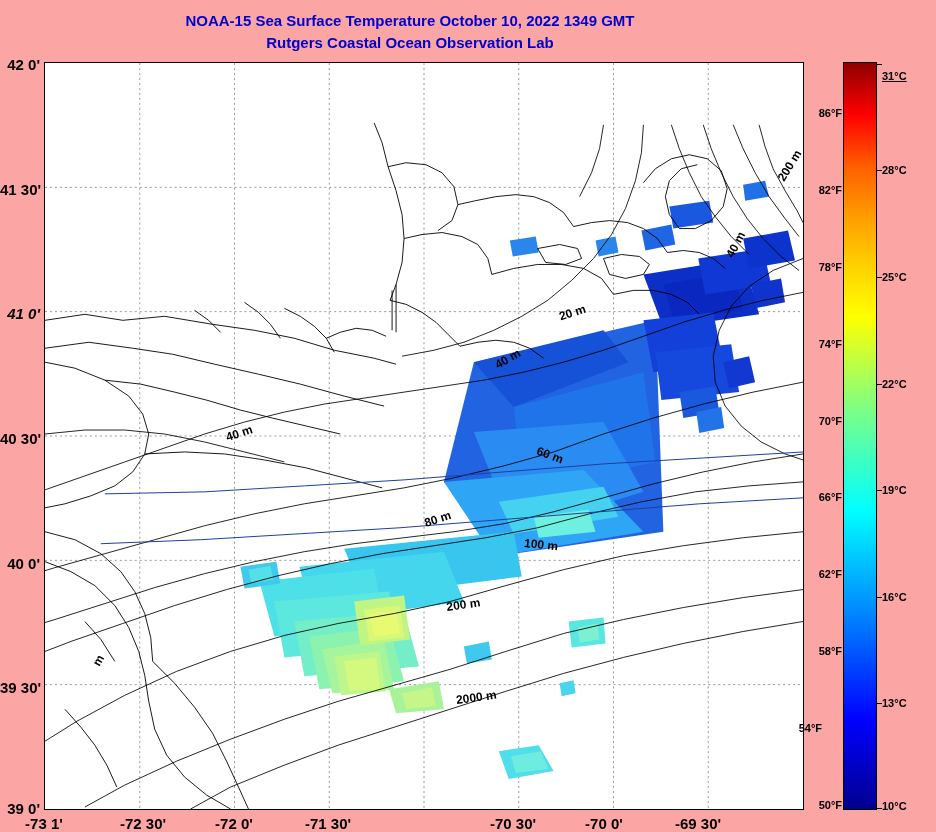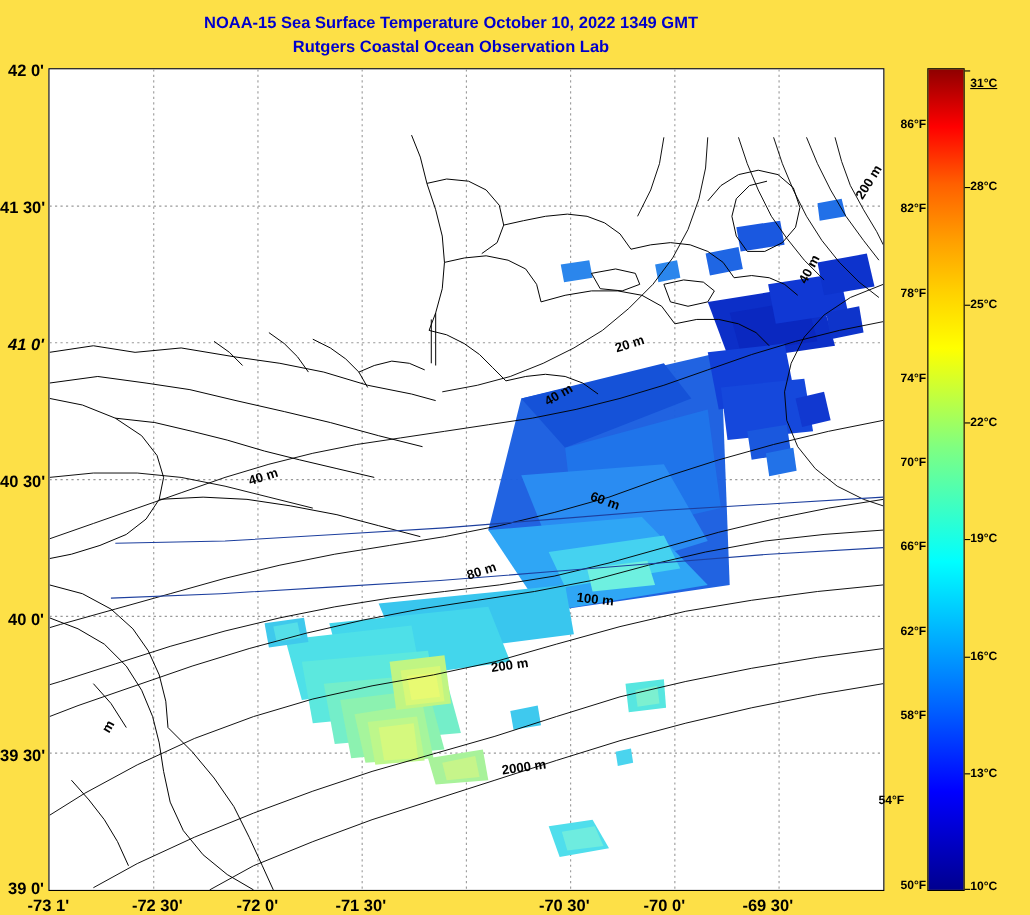--- a/index.html
+++ b/index.html
@@ -12,21 +12,21 @@
     height: 832px;
     font-family: "Liberation Sans", sans-serif;
     overflow: hidden;
     position: relative;
   }
   #root {
     position: absolute;
     left: 0; top: 0;
     width: 936px;
     height: 832px;
-    background: #fde047;
+    background: #fca5a5;
   }
 
   
   .title-block {
     position: absolute;
     left: 0;
     top: 10px;
     width: 820px;
     text-align: center;
     color: #0000cc;

